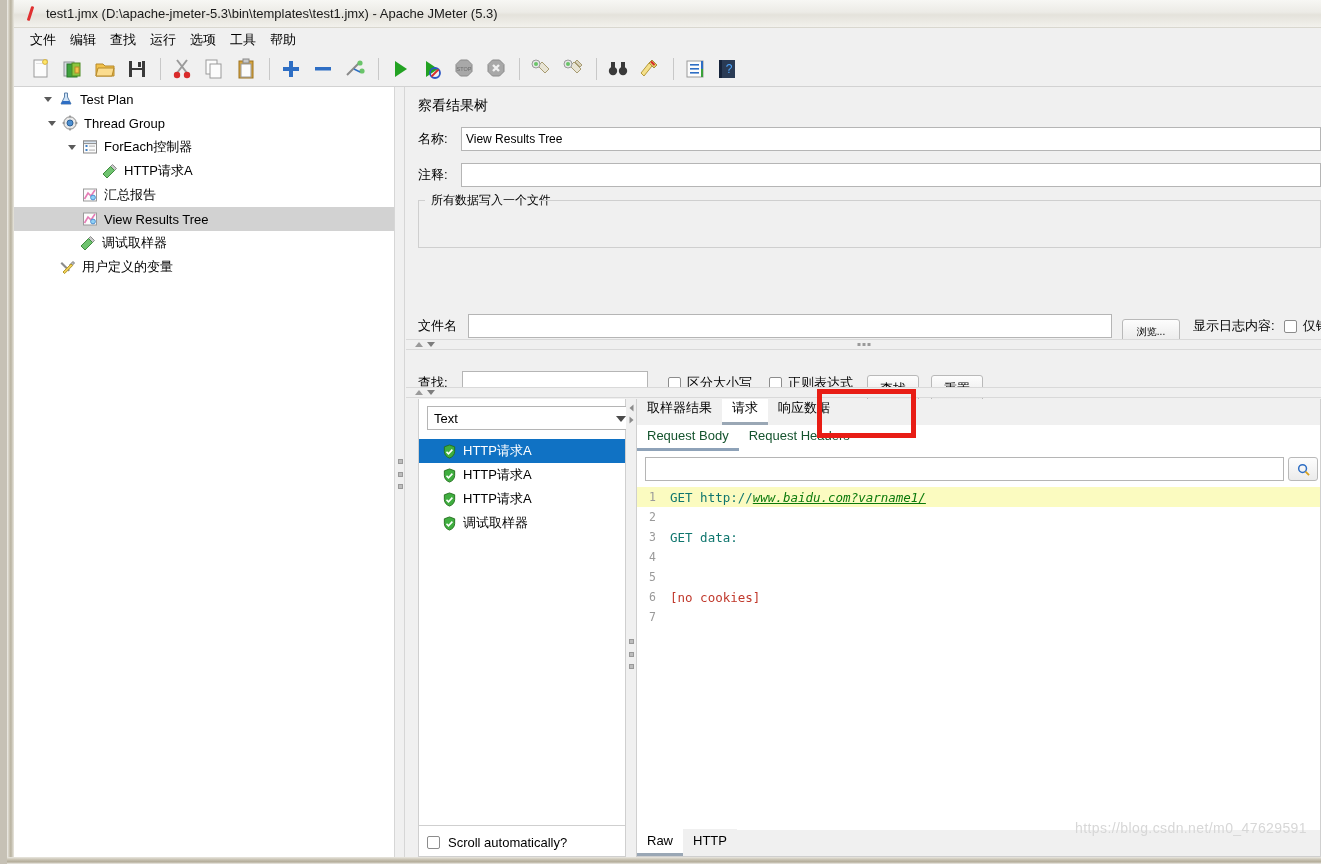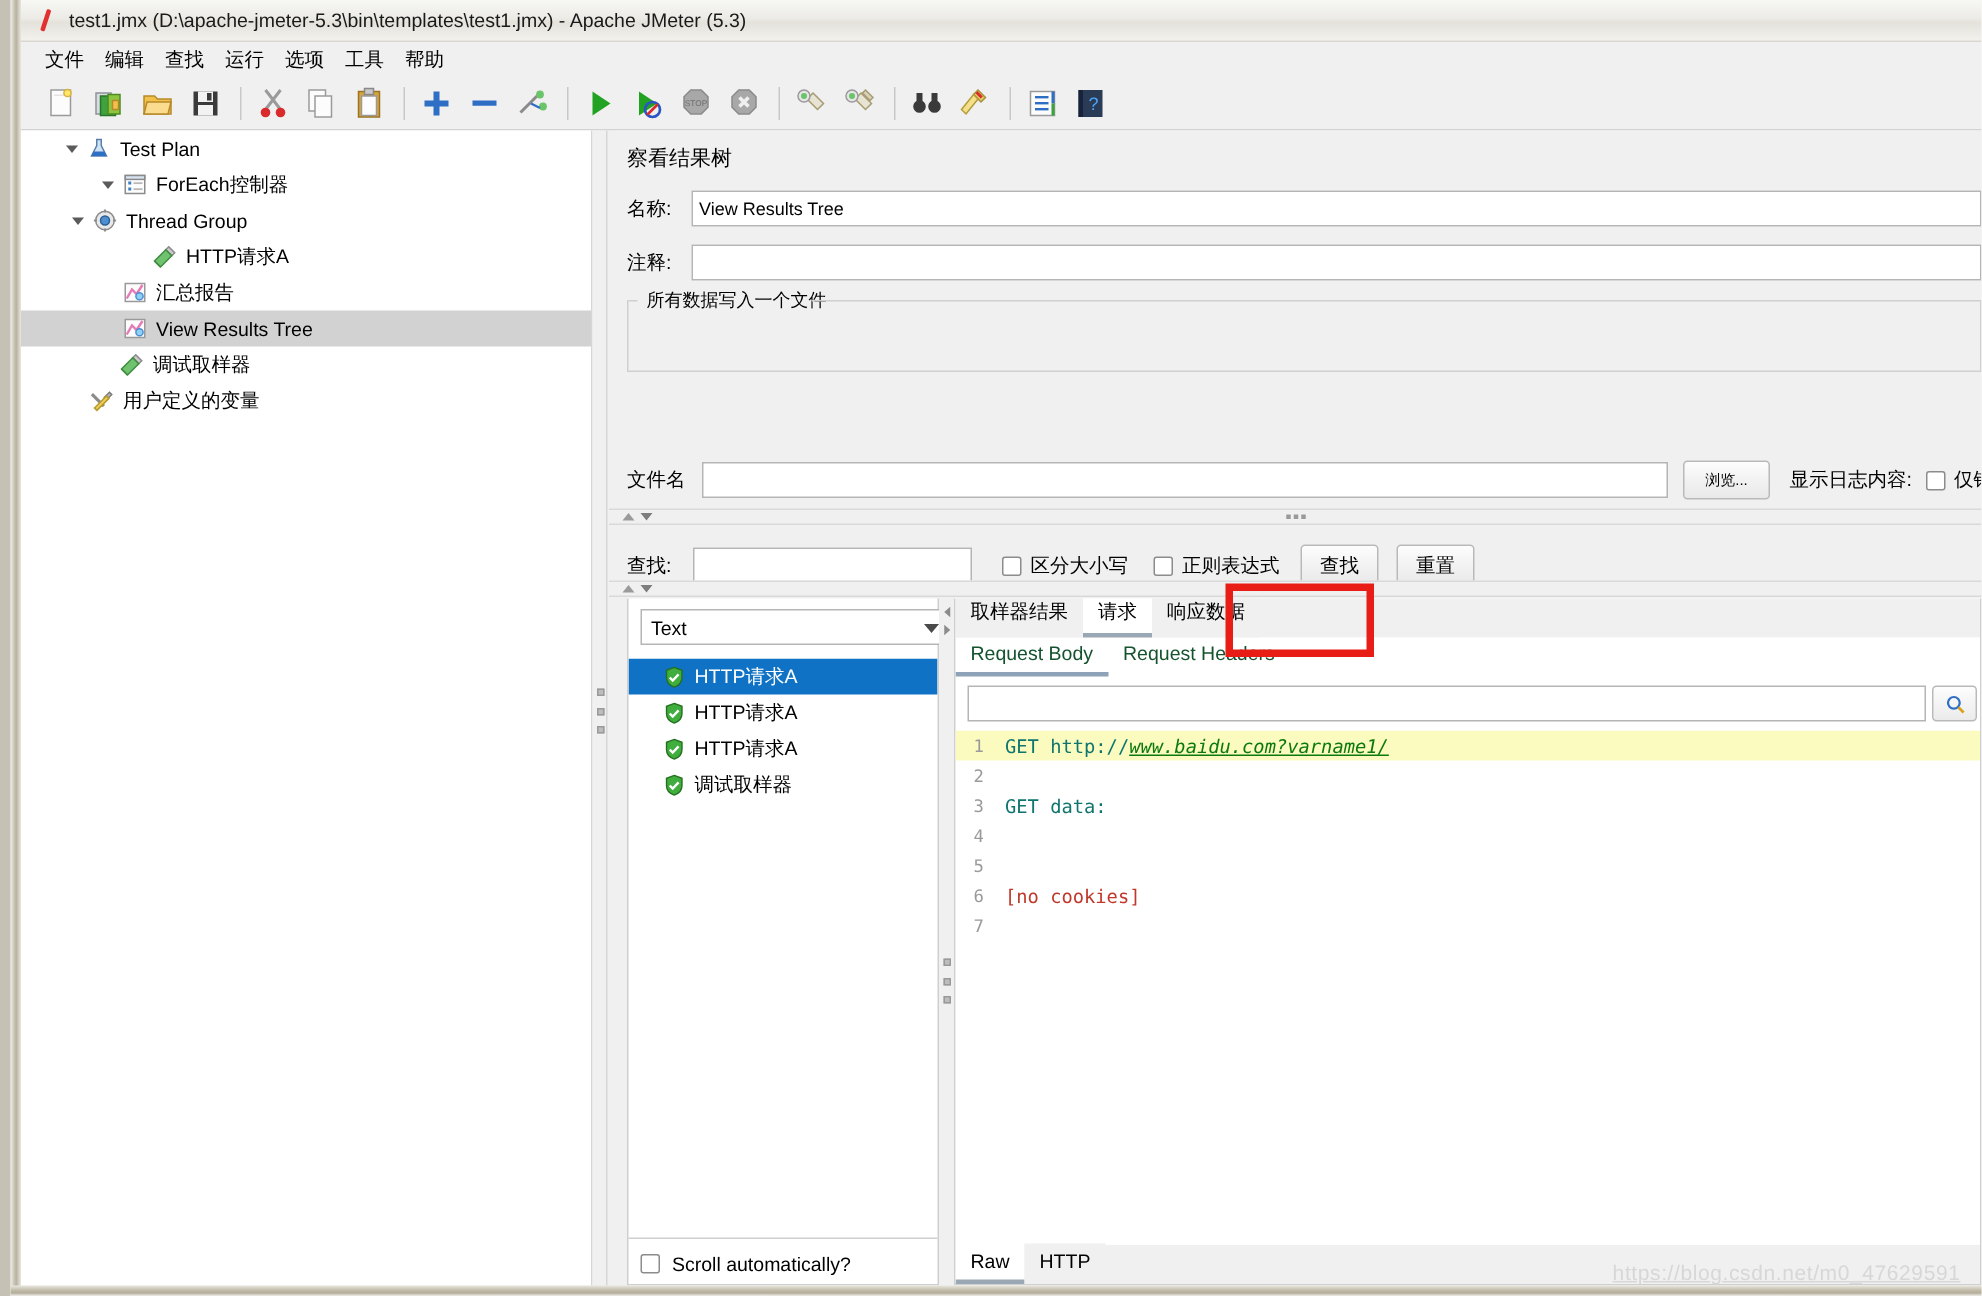--- a/index.html
+++ b/index.html
@@ -151,21 +151,21 @@
     padding: 0 4px; font-size: 12px; color: #000;
   }
   .group-top-l, .group-top-r {
     position: absolute; top: 0; height: 1px; background: #cfcfcf;
   }
 
   .btn {
     border: 1px solid #b9b9b9; border-radius: 3px;
     background: linear-gradient(to bottom,#fdfdfd 0%,#f2f2f2 50%,#e9e9e9 100%);
     display: flex; align-items: center; justify-content: center;
-    font-size: 12px; color: #000; cursor: default; white-space: nowrap;
+    font-size: 12px; color: #000; cursor: default; white-space: nowrap; margin-top: 12px;
   }
   .cb {
     width: 13px; height: 13px; border: 1px solid #8c8c8c; background: #fff;
     border-radius: 2px; flex: none;
   }
 
   
   .hsplit {
     position: absolute; left: 0; right: 0; height: 11px;
     background: #f0f0f0; border-top: 1px solid #d9d9d9; border-bottom: 1px solid #d9d9d9;
@@ -280,23 +280,23 @@
     position: absolute; left: 0; bottom: 0; right: 0; height: 26px;
     background: #f0f0f0; display: flex; align-items: flex-end;
   }
 
   #scroll-auto-row {
     position: absolute; left: 8px; bottom: 6px;
     display: flex; align-items: center; gap: 8px;
   }
 
   #watermark {
-    position: absolute; right: 14px; bottom: 8px;
+    position: absolute; right: 14px; bottom: 28px;
     font-size: 14px; color: #d7d7d7; letter-spacing: 0.4px;
-    z-index: 50; pointer-events: none; white-space: nowrap; text-decoration: underline;
+    z-index: 50; pointer-events: none; white-space: nowrap;
   }
 </style>
 </head>
 <body>
 
 <div id="window">
 
   <div id="titlebar">
     <div class="app-icon">
       <div class="flask"></div>
@@ -472,53 +472,53 @@
         <span class="tree-toggle">
             <i class="tri-down"></i>
           </span>
         <span class="tree-icon">
           <svg width="16" height="16" viewBox="0 0 16 16">
               <path d="M6.5 2h3v4l3.5 7H3L6.5 6z" fill="#cfe3f7" stroke="#5a7fa8"></path>
               <path d="M4.5 10h7l1.5 3H3z" fill="#2e6ec4"></path>
             </svg>
         </span>
         <span class="tree-label">Test Plan</span>
+      </div>
+
+      <div class="tree-row" style="padding-left:30px">
+        <span class="tree-toggle">
+            <i class="tri-down"></i>
+          </span>
+        <span class="tree-icon">
+          <svg width="16" height="16" viewBox="0 0 16 16">
+              <circle cx="8" cy="8" r="6.2" fill="#e8e8e8" stroke="#8b8b8b"></circle>
+              <circle cx="8" cy="8" r="3" fill="#4d8fd1" stroke="#2a5f96"></circle>
+              <g stroke="#8b8b8b" stroke-width="1.4">
+                <path d="M8 0.6v2M8 13.4v2M0.6 8h2M13.4 8h2"></path>
+              </g>
+            </svg>
+        </span>
+        <span class="tree-label">Thread Group</span>
       </div>
 
       <div class="tree-row" style="padding-left:50px">
         <span class="tree-toggle">
             <i class="tri-down"></i>
           </span>
         <span class="tree-icon">
           <svg width="16" height="16" viewBox="0 0 16 16">
               <rect x="1.5" y="2" width="13" height="12" fill="#fcfcfc" stroke="#8b8b8b"></rect>
               <rect x="1.5" y="2" width="13" height="2.6" fill="#d6e3f0" stroke="#8b8b8b"></rect>
               <rect x="3.5" y="6" width="2" height="2" fill="#3f7fc4"></rect>
               <rect x="3.5" y="10" width="2" height="2" fill="#3f7fc4"></rect>
               <rect x="7" y="6.5" width="6" height="1.2" fill="#b9b9b9"></rect>
               <rect x="7" y="10.5" width="6" height="1.2" fill="#b9b9b9"></rect>
             </svg>
         </span>
         <span class="tree-label">ForEach控制器</span>
-      </div>
-
-      <div class="tree-row" style="padding-left:30px">
-        <span class="tree-toggle">
-            <i class="tri-down"></i>
-          </span>
-        <span class="tree-icon">
-          <svg width="16" height="16" viewBox="0 0 16 16">
-              <circle cx="8" cy="8" r="6.2" fill="#e8e8e8" stroke="#8b8b8b"></circle>
-              <circle cx="8" cy="8" r="3" fill="#4d8fd1" stroke="#2a5f96"></circle>
-              <g stroke="#8b8b8b" stroke-width="1.4">
-                <path d="M8 0.6v2M8 13.4v2M0.6 8h2M13.4 8h2"></path>
-              </g>
-            </svg>
-        </span>
-        <span class="tree-label">Thread Group</span>
       </div>
 
       <div class="tree-row" style="padding-left:86px">
         <span class="tree-icon">
           <svg width="16" height="16" viewBox="0 0 16 16">
               <path d="M10.5 1.5l4 4-2 2-4-4z" fill="#c9c9c9" stroke="#8b8b8b"></path>
               <path d="M8.5 3.5l4 4-7.5 7.5-4-4z" fill="#6fc36f" stroke="#3f8b3f"></path>
               <path d="M1 11l4 4" stroke="#3f8b3f"></path>
             </svg>
         </span>

